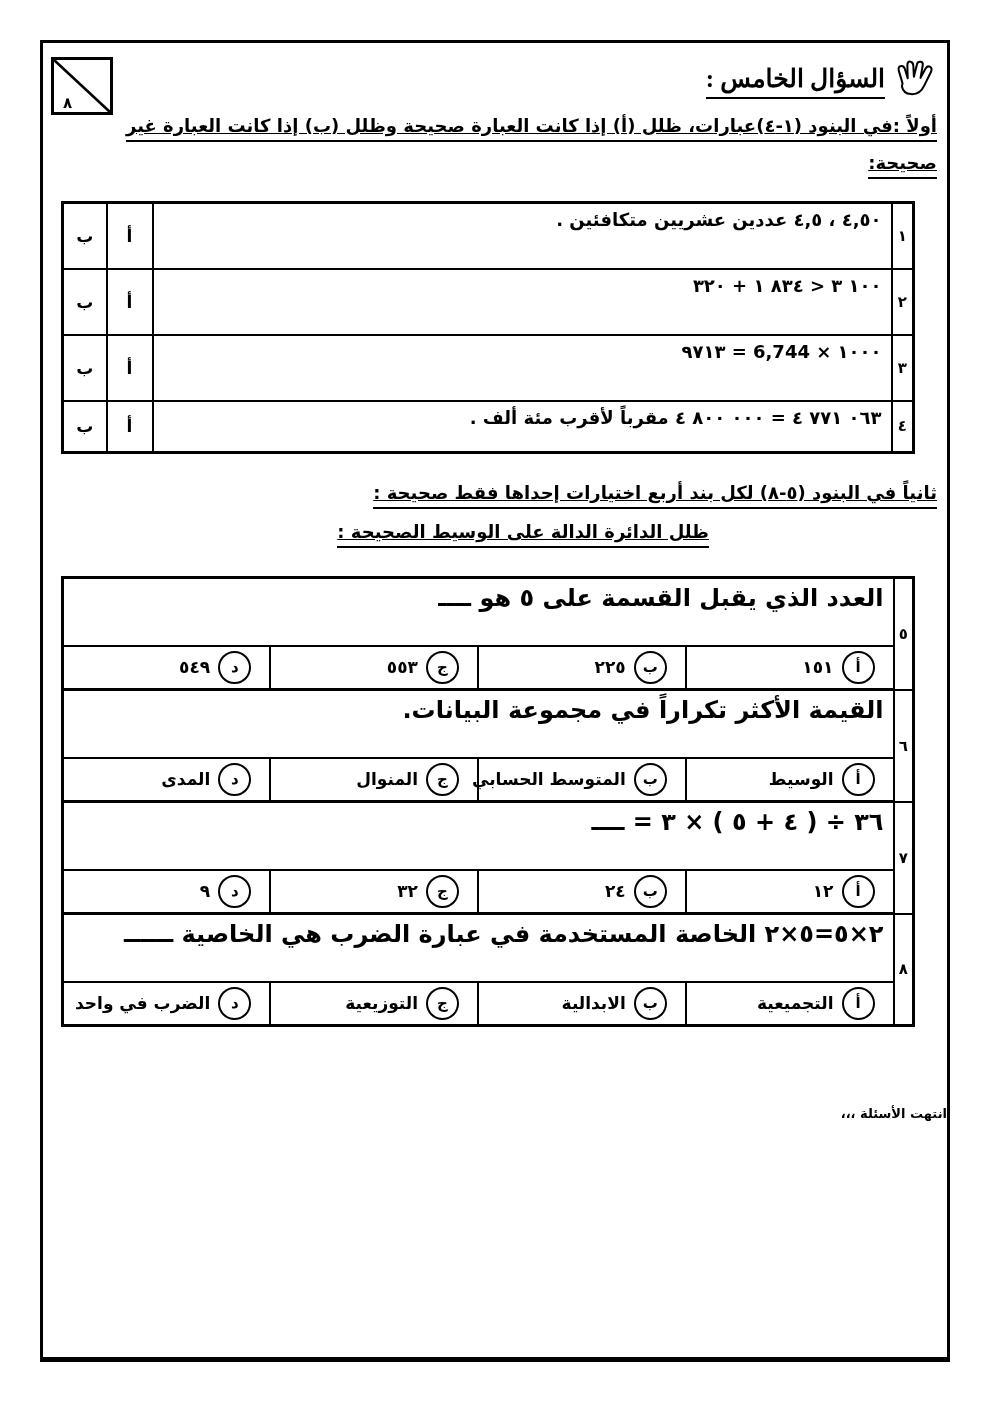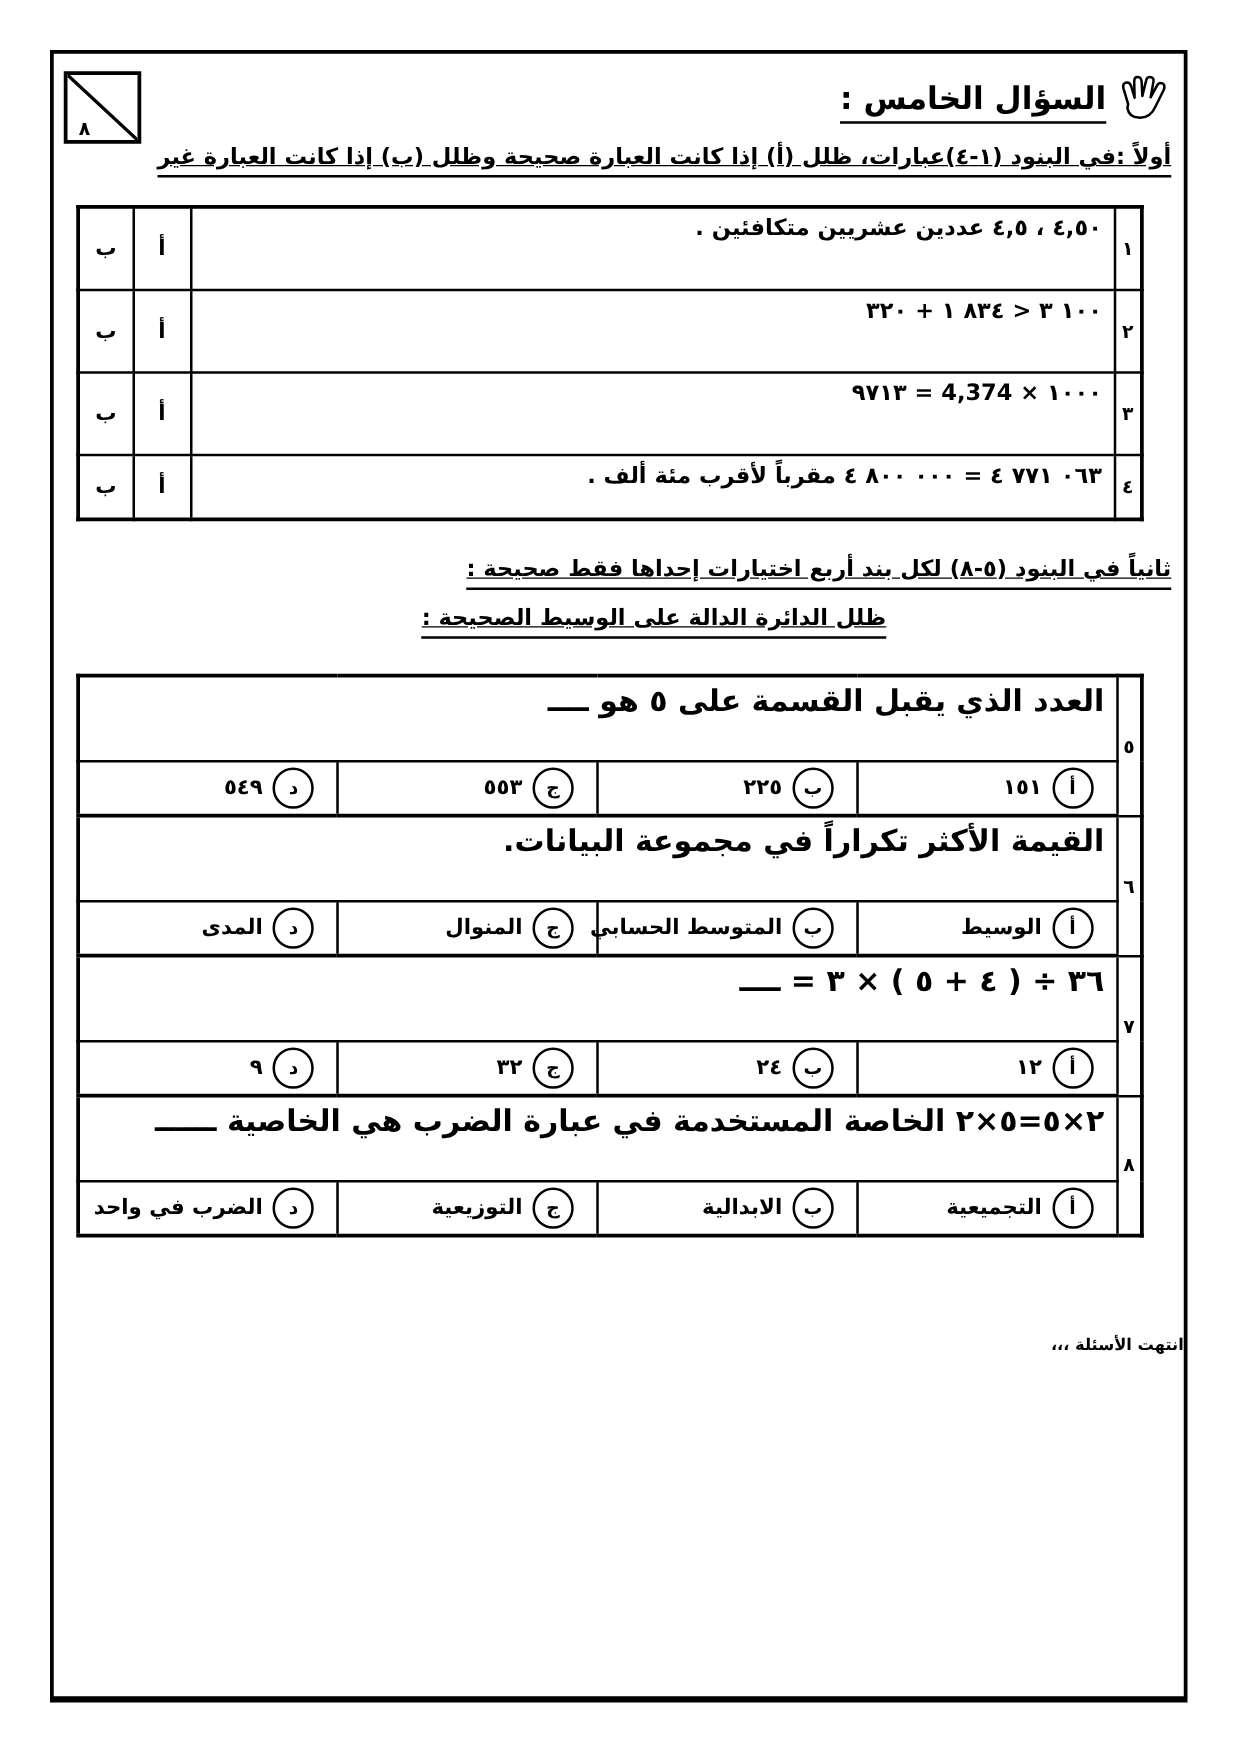--- a/index.html
+++ b/index.html
@@ -20,21 +20,21 @@
   .corner-num{
     position:absolute;left:9px;bottom:1px;font-size:15px;line-height:1;
   }
   
   .title-row{
     display:flex;justify-content:flex-start;align-items:center;gap:8px;
     margin:16px 12px 0 0;
   }
   .hand{width:42px;height:44px;flex:0 0 auto;}
   .page-title{
-    font-size:25px;margin:0;border-bottom:2.5px solid #000;padding-bottom:4px;
+    font-size:25px;margin:0;border-bottom:2.5px solid #000;padding-bottom:4px;font-family:Liberation Serif, serif;
   }
   
   .instr1{margin:12px 10px 0 14px;text-align:right;font-size:18px;white-space:nowrap;}
   .instr2{margin:10px 10px 0 0;text-align:right;font-size:18px;}
   .u{display:inline-block;border-bottom:2px solid #000;padding-bottom:4px;text-decoration:underline;}
   
   table{border-collapse:collapse;width:calc(100% - 50px);margin:0 32px 0 18px;table-layout:fixed;}
   td{border:2px solid #000;box-sizing:border-box;}
   .t1{margin-top:22px;border:3px solid #000;}
   .t1 tr{height:66px;}
@@ -79,20 +79,23 @@
           <path d="M12 30 L5 16 Q3 11 7 10 Q10 9 12 13 L17 23 L14 8 Q13 3 17 3 Q20 3 21 7 L24 20 L25 5 Q25 1 29 1 Q32 1 32 5 L32 20 L36 8 Q37 4 41 5 Q44 6 43 11 L38 28 Q35 40 24 41 Q15 42 12 34 Z"></path>
         </g>
       </svg>
     </span>
     <h1 class="page-title">السؤال الخامس :</h1>
   </div>
 
   <div class="instr1">
     <span class="u">أولاً :في البنود (١-٤)عبارات، ظلل (أ) إذا كانت العبارة صحيحة وظلل (ب) إذا كانت العبارة غير</span>
   </div>
+  <div class="instr2">
+    <span class="u">صحيحة:</span>
+  </div>
 
   <table class="t1">
     <colgroup>
         <col style="width:22px">
         <col>
         <col style="width:46px">
         <col style="width:44px">
       </colgroup>
     <tbody>
         <tr>
@@ -102,21 +105,21 @@
       <td class="c-ab c-b">ب</td>
     </tr>
     <tr>
       <td class="c-num">٢</td>
       <td class="c-st">‭٣٢٠ + ١ ٨٣٤ &gt; ٣ ١٠٠‬</td>
       <td class="c-ab">أ</td>
       <td class="c-ab c-b">ب</td>
     </tr>
     <tr>
       <td class="c-num">٣</td>
-      <td class="c-st">‭٩٧١٣ = 4,374 × ١٠٠٠‬</td>
+      <td class="c-st">‭٩٧١٣ = 6,744 × ١٠٠٠‬</td>
       <td class="c-ab">أ</td>
       <td class="c-ab c-b">ب</td>
     </tr>
     <tr class="short">
       <td class="c-num">٤</td>
       <td class="c-st">‭٤ ٨٠٠ ٠٠٠ = ٤ ٧٧١ ٠٦٣‬ مقرباً لأقرب مئة ألف .</td>
       <td class="c-ab">أ</td>
       <td class="c-ab c-b">ب</td>
     </tr>
   </tbody>

